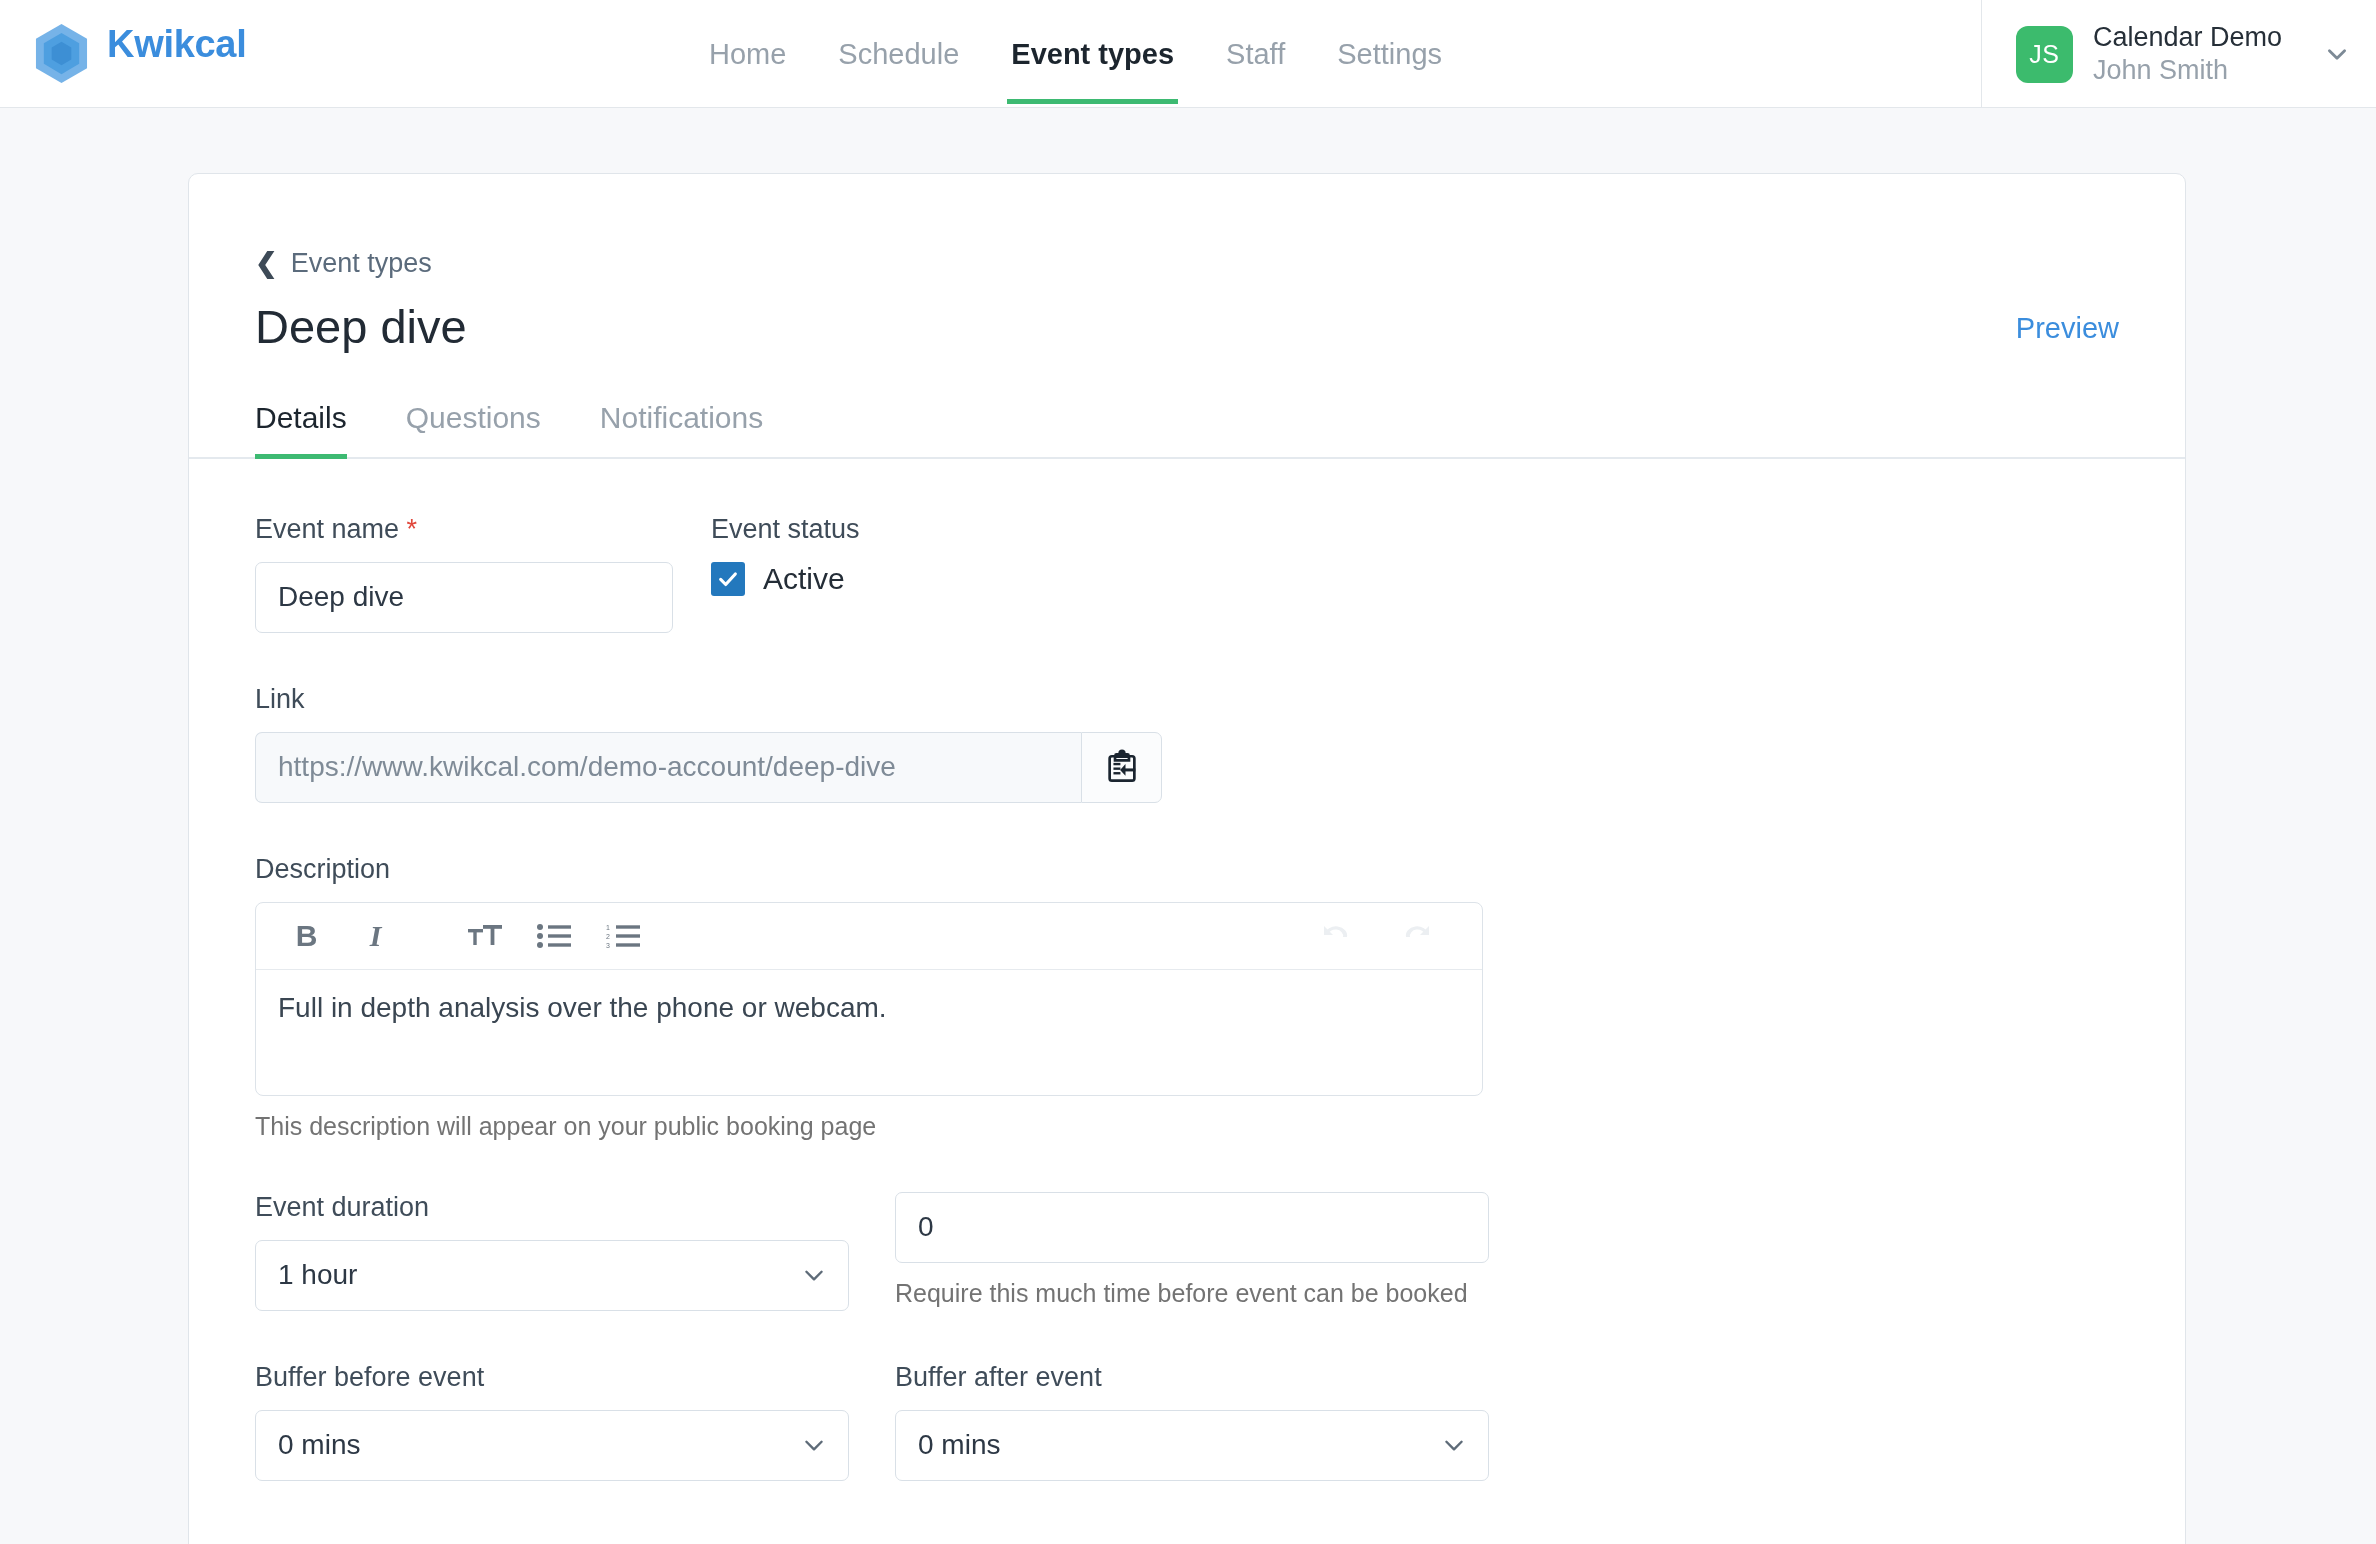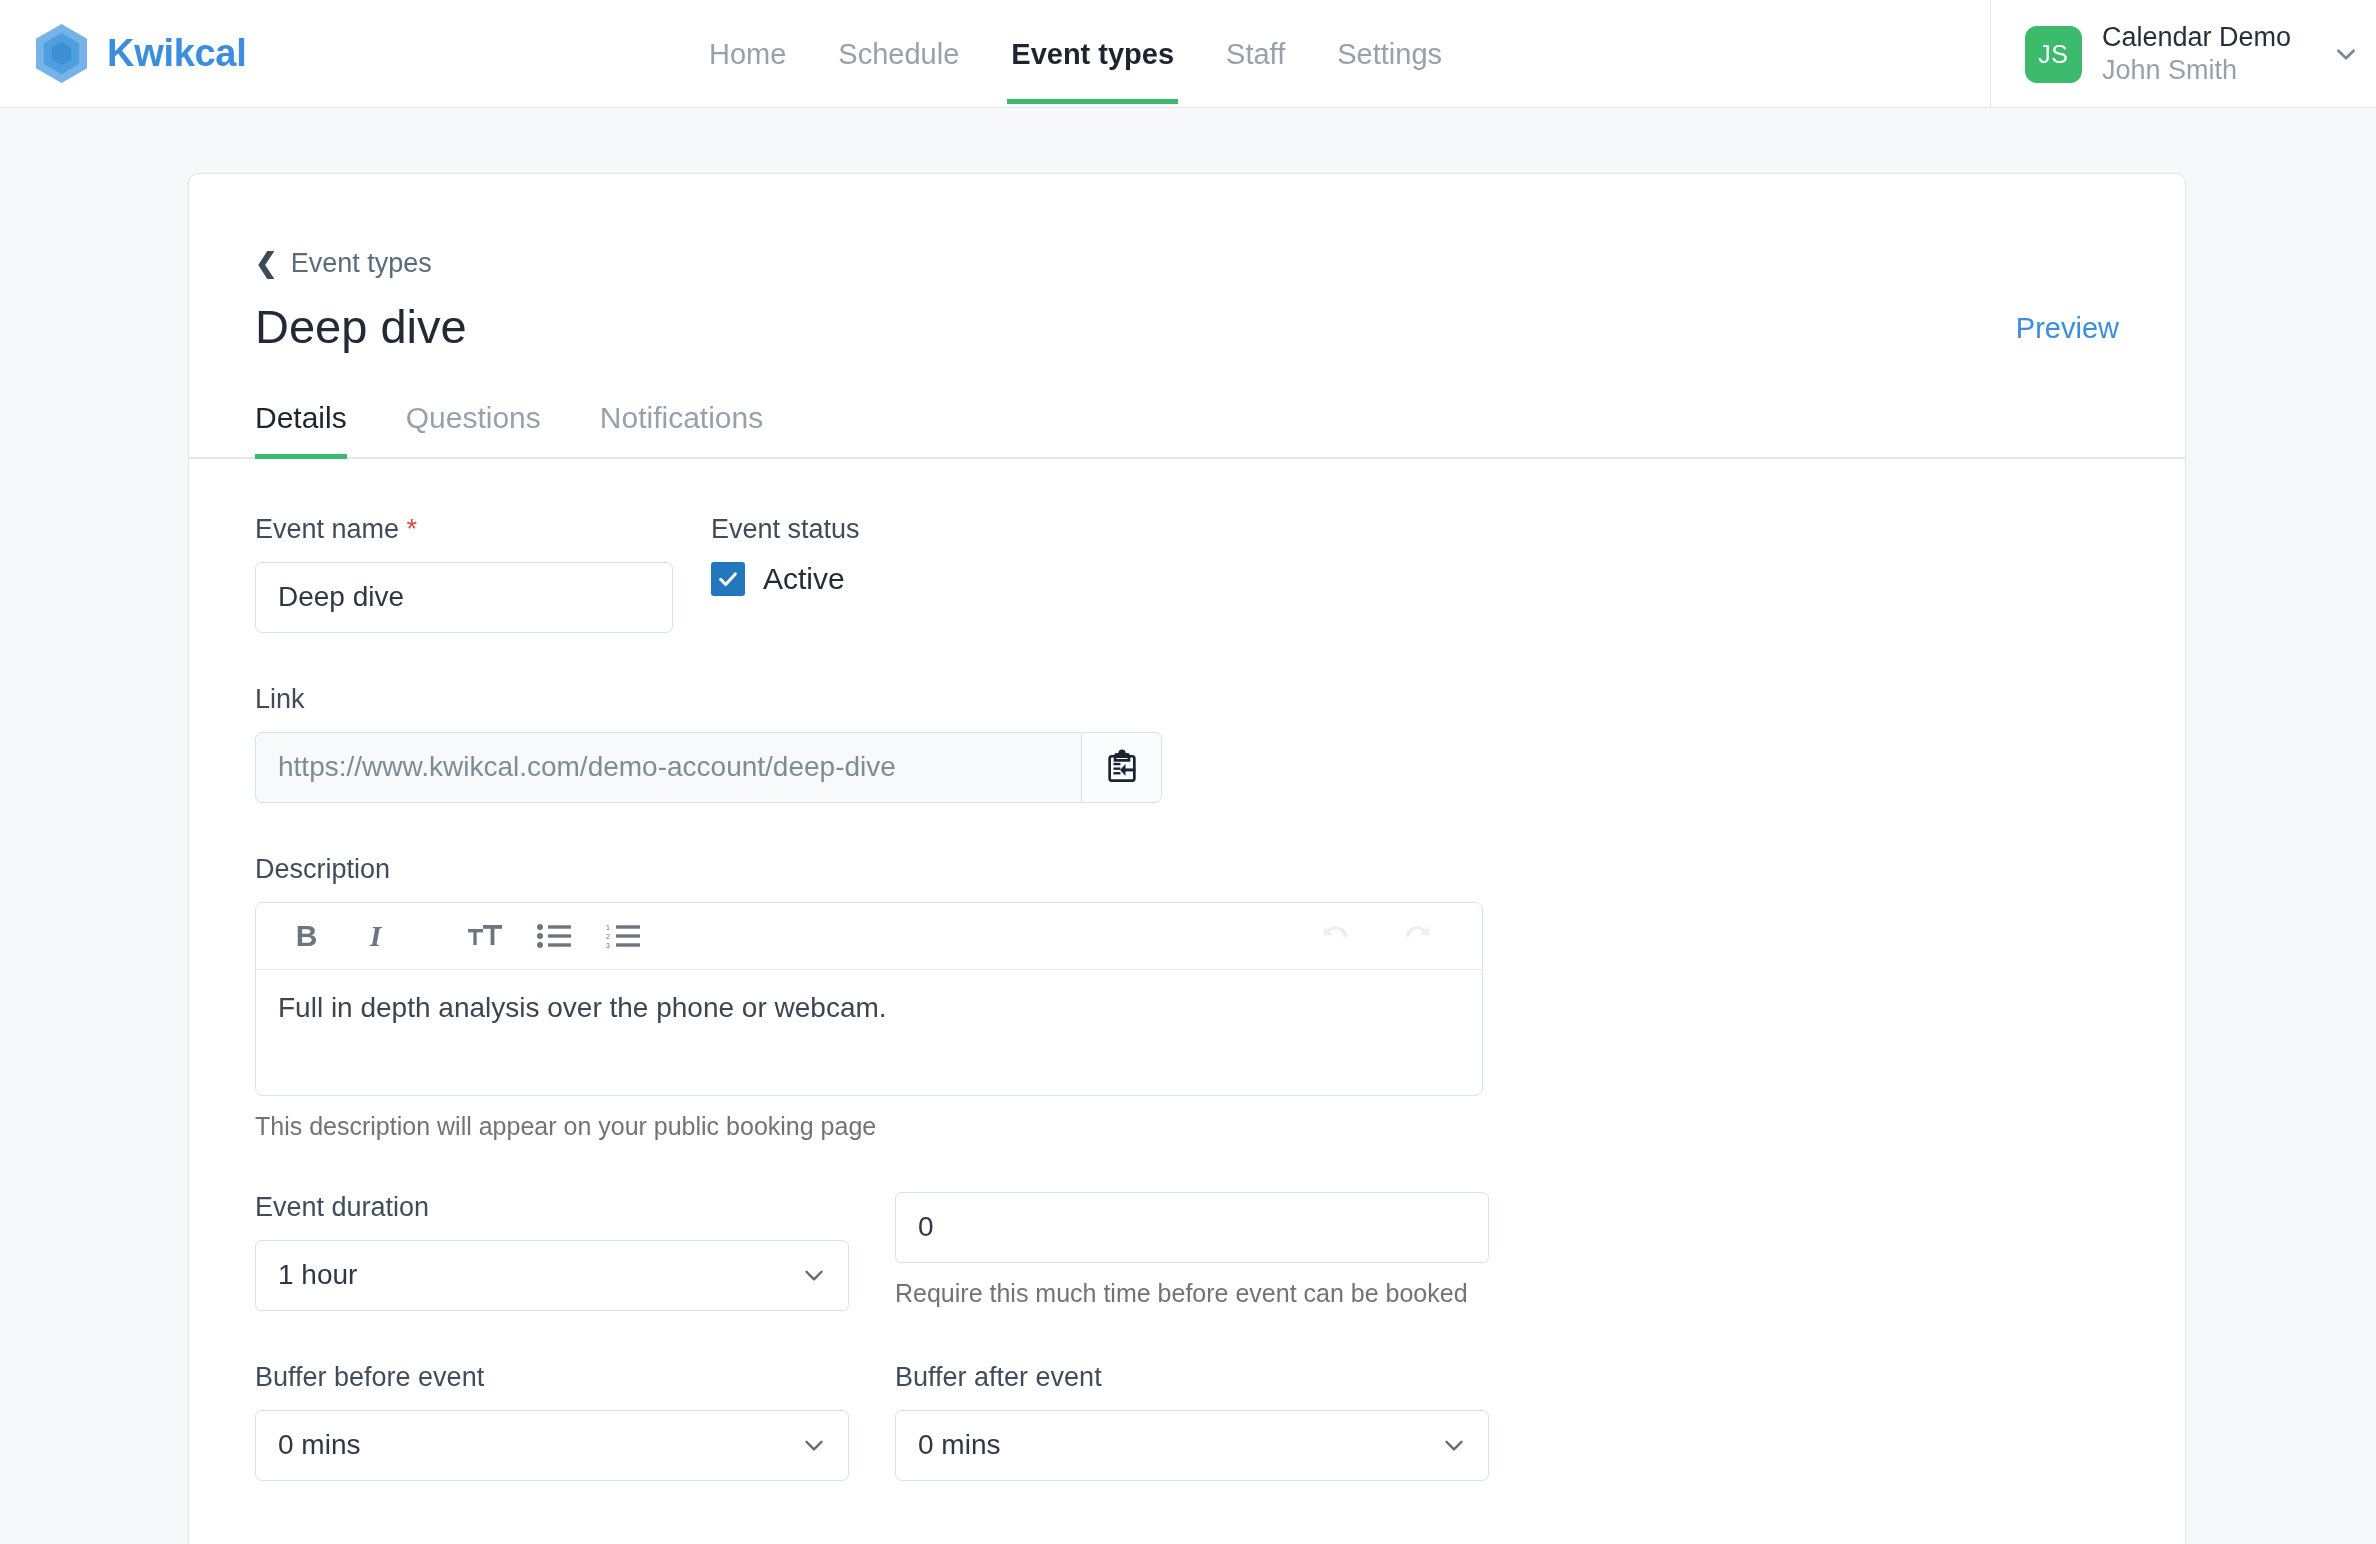--- a/index.html
+++ b/index.html
@@ -15,21 +15,20 @@
   .topbar {
     position: relative;
     height: 108px;
     background: #ffffff;
     border-bottom: 1px solid #e3e7eb;
     display: flex;
     align-items: center;
   }
   .brand {
     display: flex;
-    align-items: center;
     gap: 18px;
     margin-left: 34px;
   }
   .logo-hex { width: 55px; height: 61px; display: block; }
   .brand-name {
     font-size: 38px;
     font-weight: 700;
     color: #3b8ddd;
     letter-spacing: -0.3px;
   }
@@ -58,21 +57,21 @@
     content: "";
     position: absolute;
     left: 22px; right: 22px;
     bottom: 0;
     height: 5px;
     background: #3dba72;
   }
 
   .user-area {
     position: absolute;
-    right: 3px;
+    right: 12px;
     top: 0;
     height: 108px;
     display: flex;
     align-items: center;
     gap: 20px;
     padding-left: 34px;
     border-left: 1px solid #e3e7eb;
     cursor: pointer;
   }
   .avatar {

